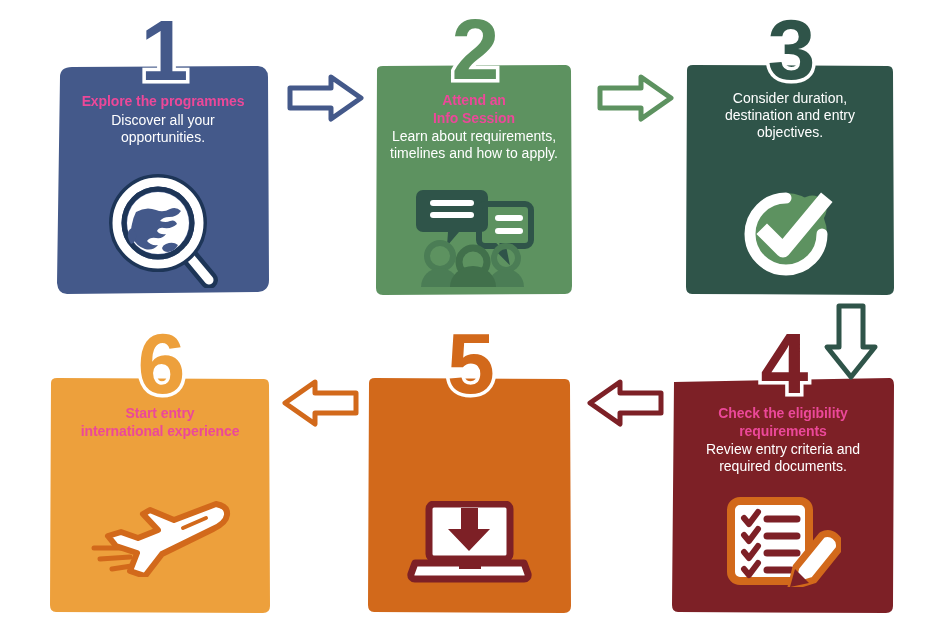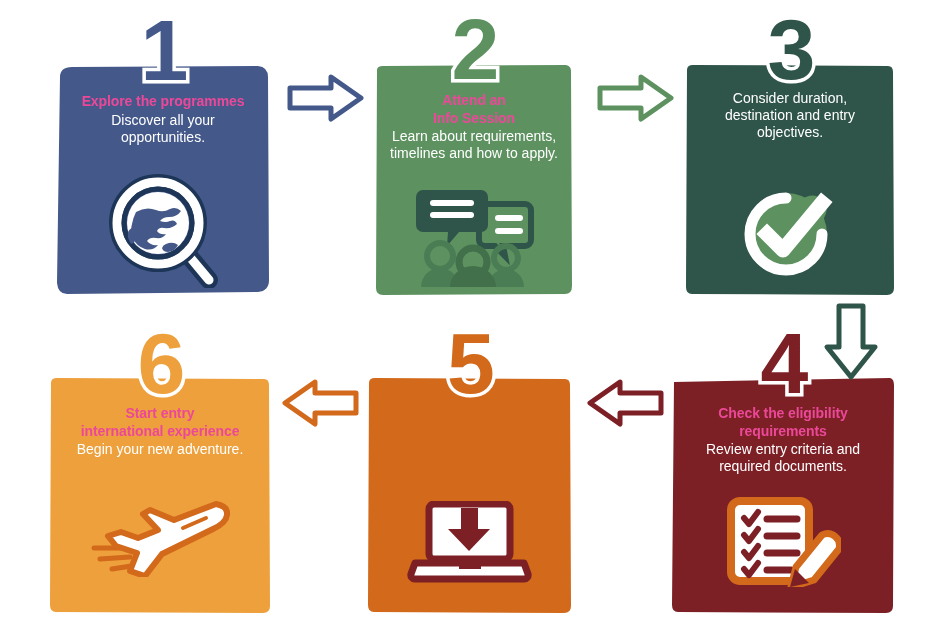--- a/index.html
+++ b/index.html
@@ -276,21 +276,20 @@
   <div class="step" style="left:48px; top:377px; width:224px; height:238px;">
     <svg class="card" viewBox="0 0 224 238" preserveAspectRatio="none">
       <path d="M3,6 Q3,1 9,1 L216,2 Q221,2 221,8 L222,229 Q222,236 215,236 L8,235 Q2,235 2,228 Z" fill="#eda03c"></path>
     </svg>
     <div class="step-number" style="left:0; right:0; top:-57px; color:#eda03c;">
       <span>6</span>
     </div>
     <div class="card-inner" style="padding-top:28px;">
       <div class="step-title">Start entry
 international experience</div>
-      <div class="step-desc">Begin your new adventure.</div>
     </div>
     <div class="step-icon" style="bottom:38px;">
       <svg width="145" height="85" viewBox="0 0 145 85">
 
         <g stroke="#d2691b" stroke-width="5" stroke-linecap="round">
           <path d="M6,56 L34,56"></path>
           <path d="M12,67 L42,65"></path>
           <path d="M24,77 L50,73"></path>
         </g>
 

